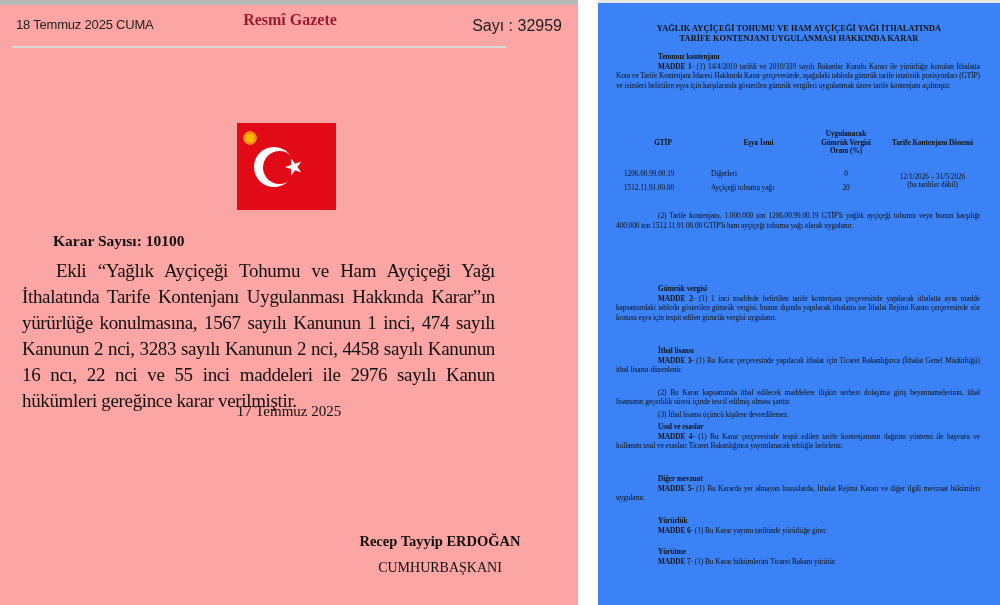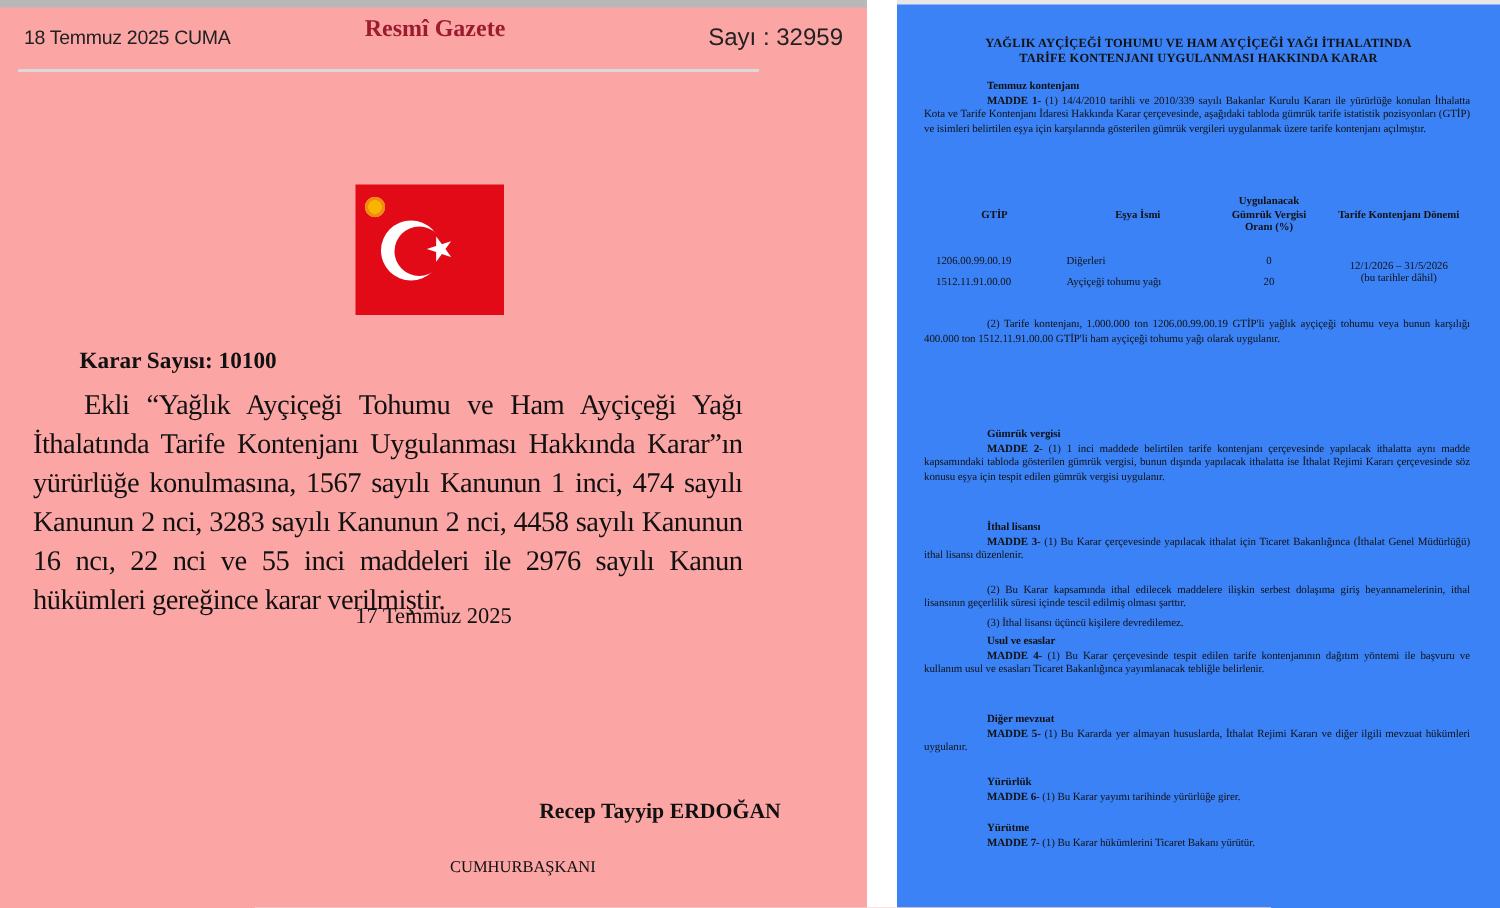--- a/index.html
+++ b/index.html
@@ -69,21 +69,21 @@
   }
   .decision-body .indent { display: inline-block; width: 34px; }
   .decision-date {
     position: absolute; left: 0; width: 578px; top: 403px; text-align: center; font-size: 15px;
   }
   .signer-name {
     position: absolute; left: 300px; width: 280px; top: 533px; text-align: center;
     font-weight: bold; font-size: 14.5px;
   }
   .signer-title {
-    position: absolute; left: 300px; width: 280px; top: 572px; text-align: left; font-size: 11px;
+    position: absolute; left: 300px; width: 280px; top: 560px; text-align: center; font-size: 14px;
   }
   
   .r-title {
     position: absolute; left: 0; width: 402px; top: 24px; text-align: center; font-weight: bold;
     font-size: 8.3px; line-height: 10px; letter-spacing: 0.1px;
   }
   .r-text {
     position: absolute; left: 18px; width: 364px; font-size: 7.3px; line-height: 9.6px; text-align: justify;
     letter-spacing: -0.05px;
   }

